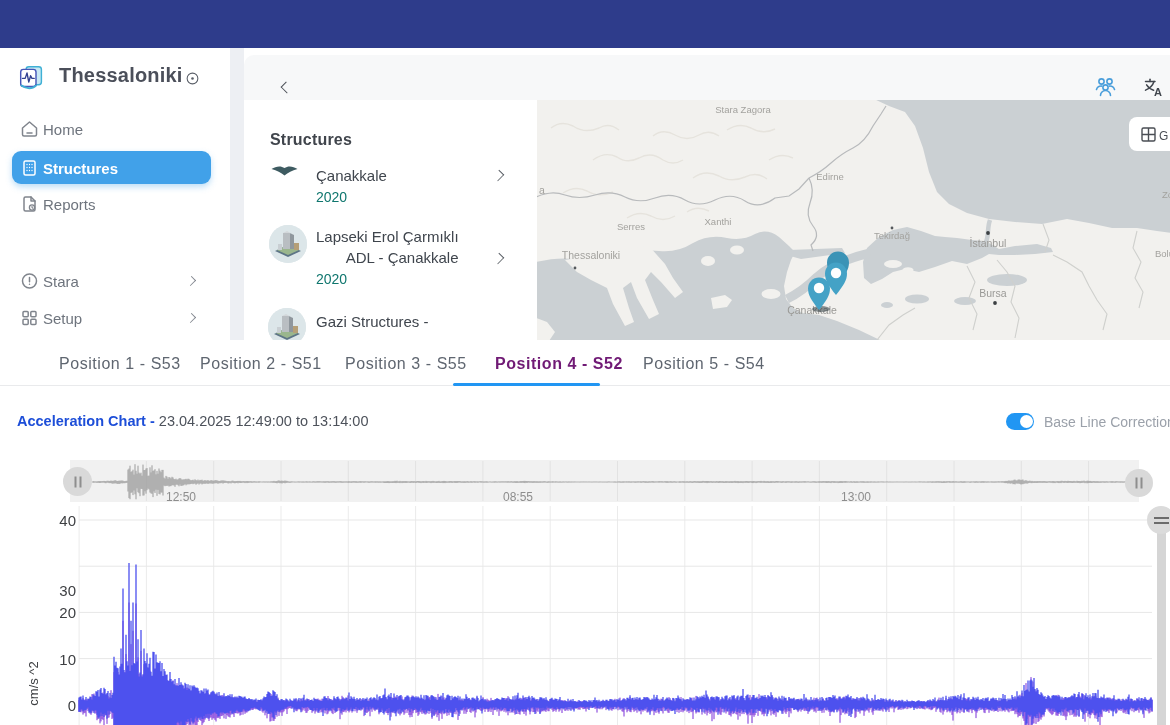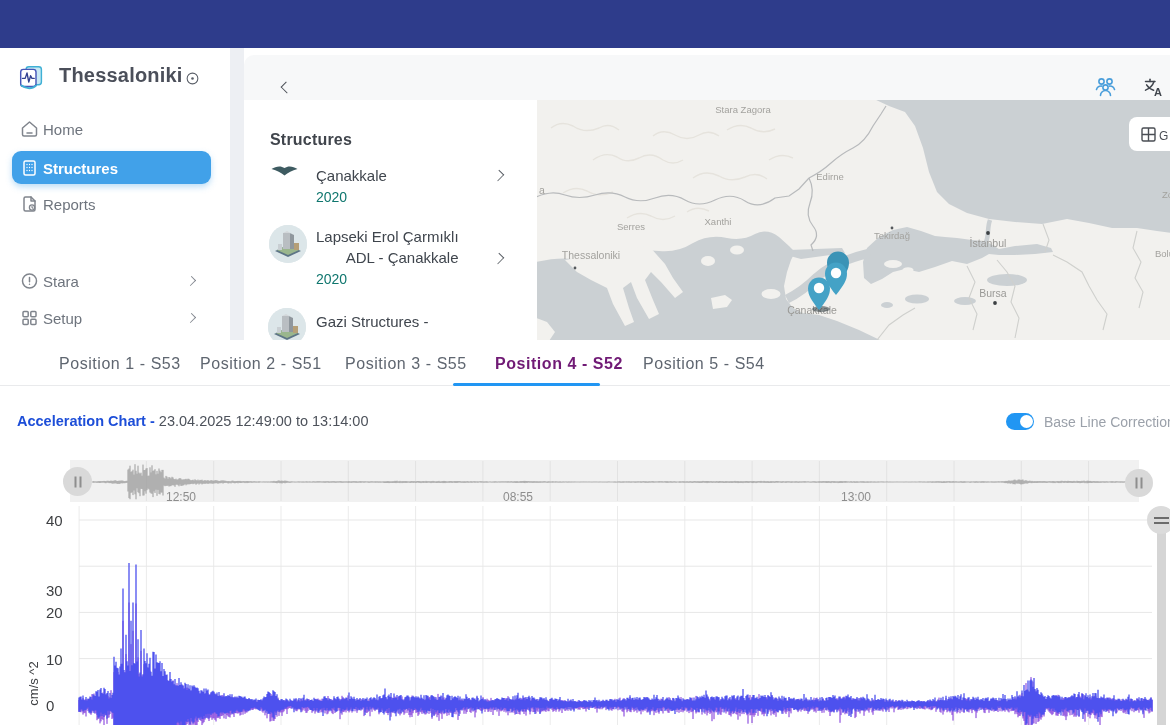--- a/index.html
+++ b/index.html
@@ -31,21 +31,21 @@
 #ctitle { left:17px; top:413px; font-size:14.5px; color:#4d525b; }
 #ctitle b { color:#1d4ed8; }
 #toggle { left:1006px; top:413px; width:28px; height:17px; background:#2196f3; border-radius:9px; }
 #toggle i { position:absolute; left:13.5px; top:2px; width:13px; height:13px; background:#fff; border-radius:50%; }
 #tglbl { left:1044px; top:414px; font-size:14px; color:#9ba1aa; white-space:nowrap; }
 #ovstrip { left:70px; top:460px; width:1069px; height:42px; background:#f1f1f1; }
 .handle { position:absolute; border-radius:50%; background:#d9d9d9; }
 .hbars { position:absolute; left:50%; top:50%; transform:translate(-50%,-50%); display:flex; gap:3px; }
 .hbars i { display:block; width:2px; height:11px; background:#8e8e8e; }
 .ovlab { position:absolute; top:490px; font-size:12px; color:#8d8d8d; }
-.ylab { position:absolute; width:30px; font-size:15px; color:#3d3f42; }
+.ylab { position:absolute; width:30px; text-align:right; font-size:15px; color:#3d3f42; }
 #yunit { left:7px; top:676px; font-size:13px; color:#3d3f42; transform:rotate(-90deg); transform-origin:center; width:52px; text-align:center; }
 #ytrack { left:1157px; top:531px; width:9px; height:194px; background:#d5d5d5; }
 #yknob { left:1147px; top:506px; width:28px; height:28px; border-radius:50%; background:#dbdbdb; }
 #yknob .l { position:absolute; left:7px; width:15px; height:2px; background:#6b6b6b; }
 svg { display:block; }
 </style>
 </head>
 <body>
 <div id="topbar" class="abs"></div>
 <div id="sidebar" class="abs">

